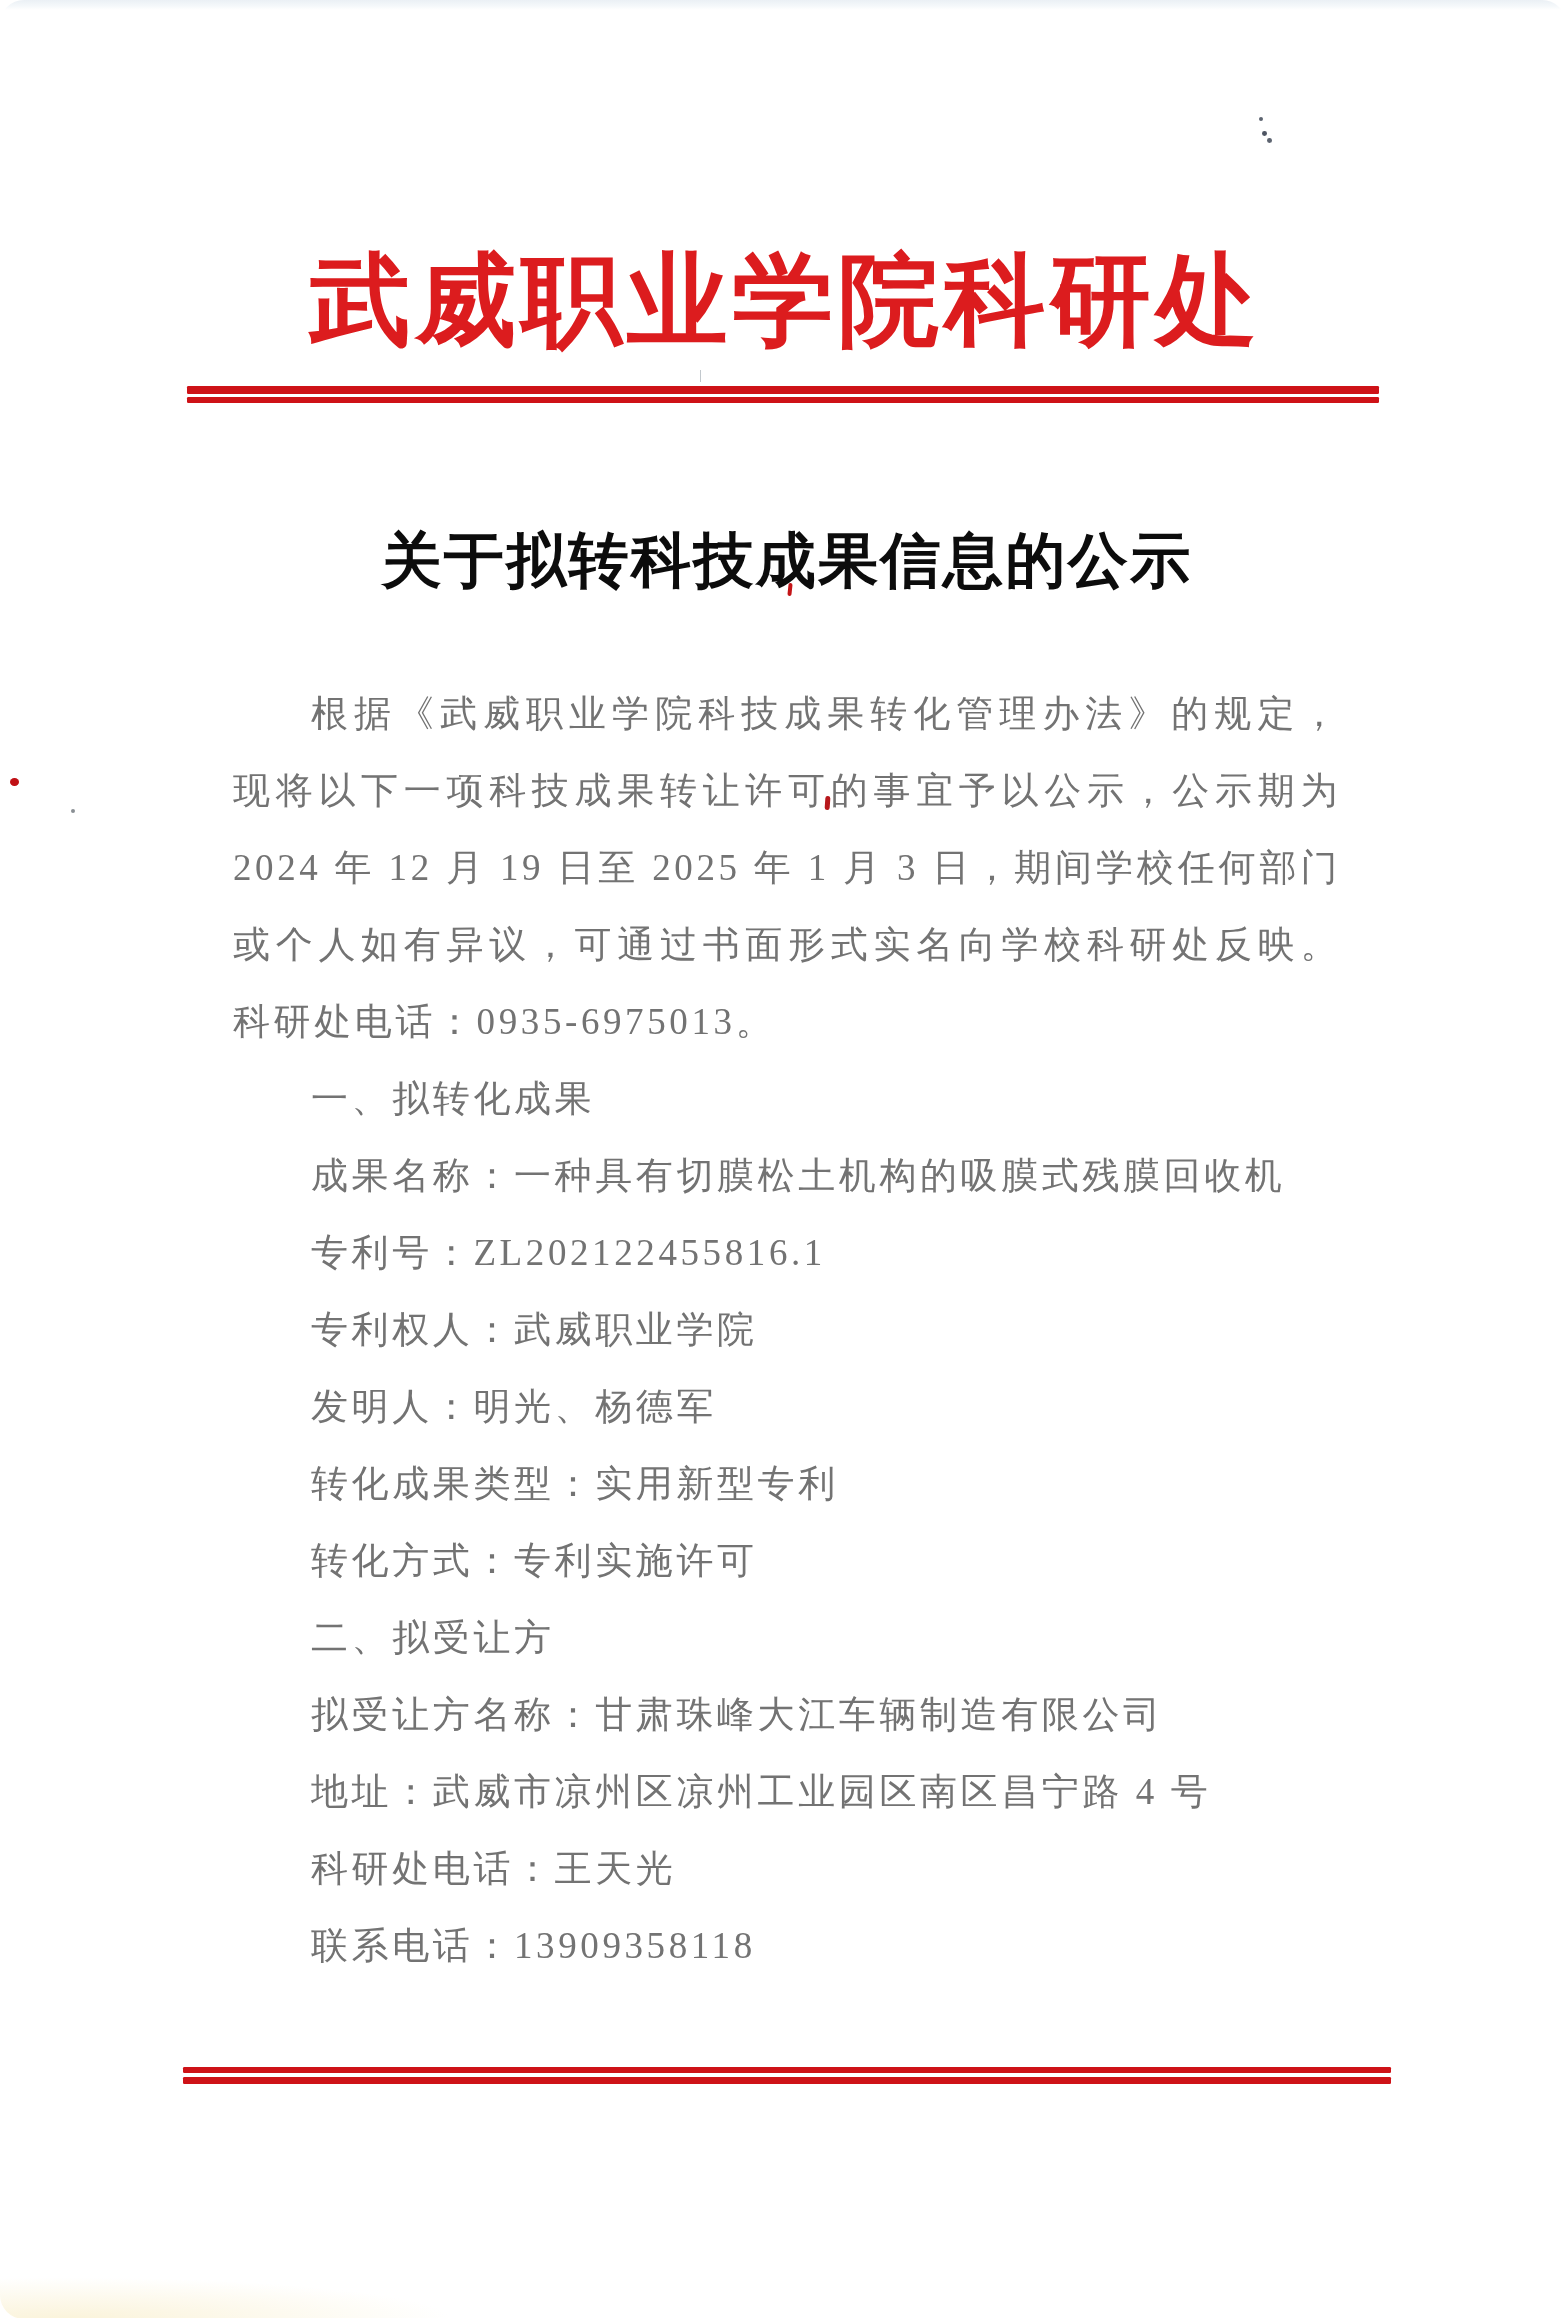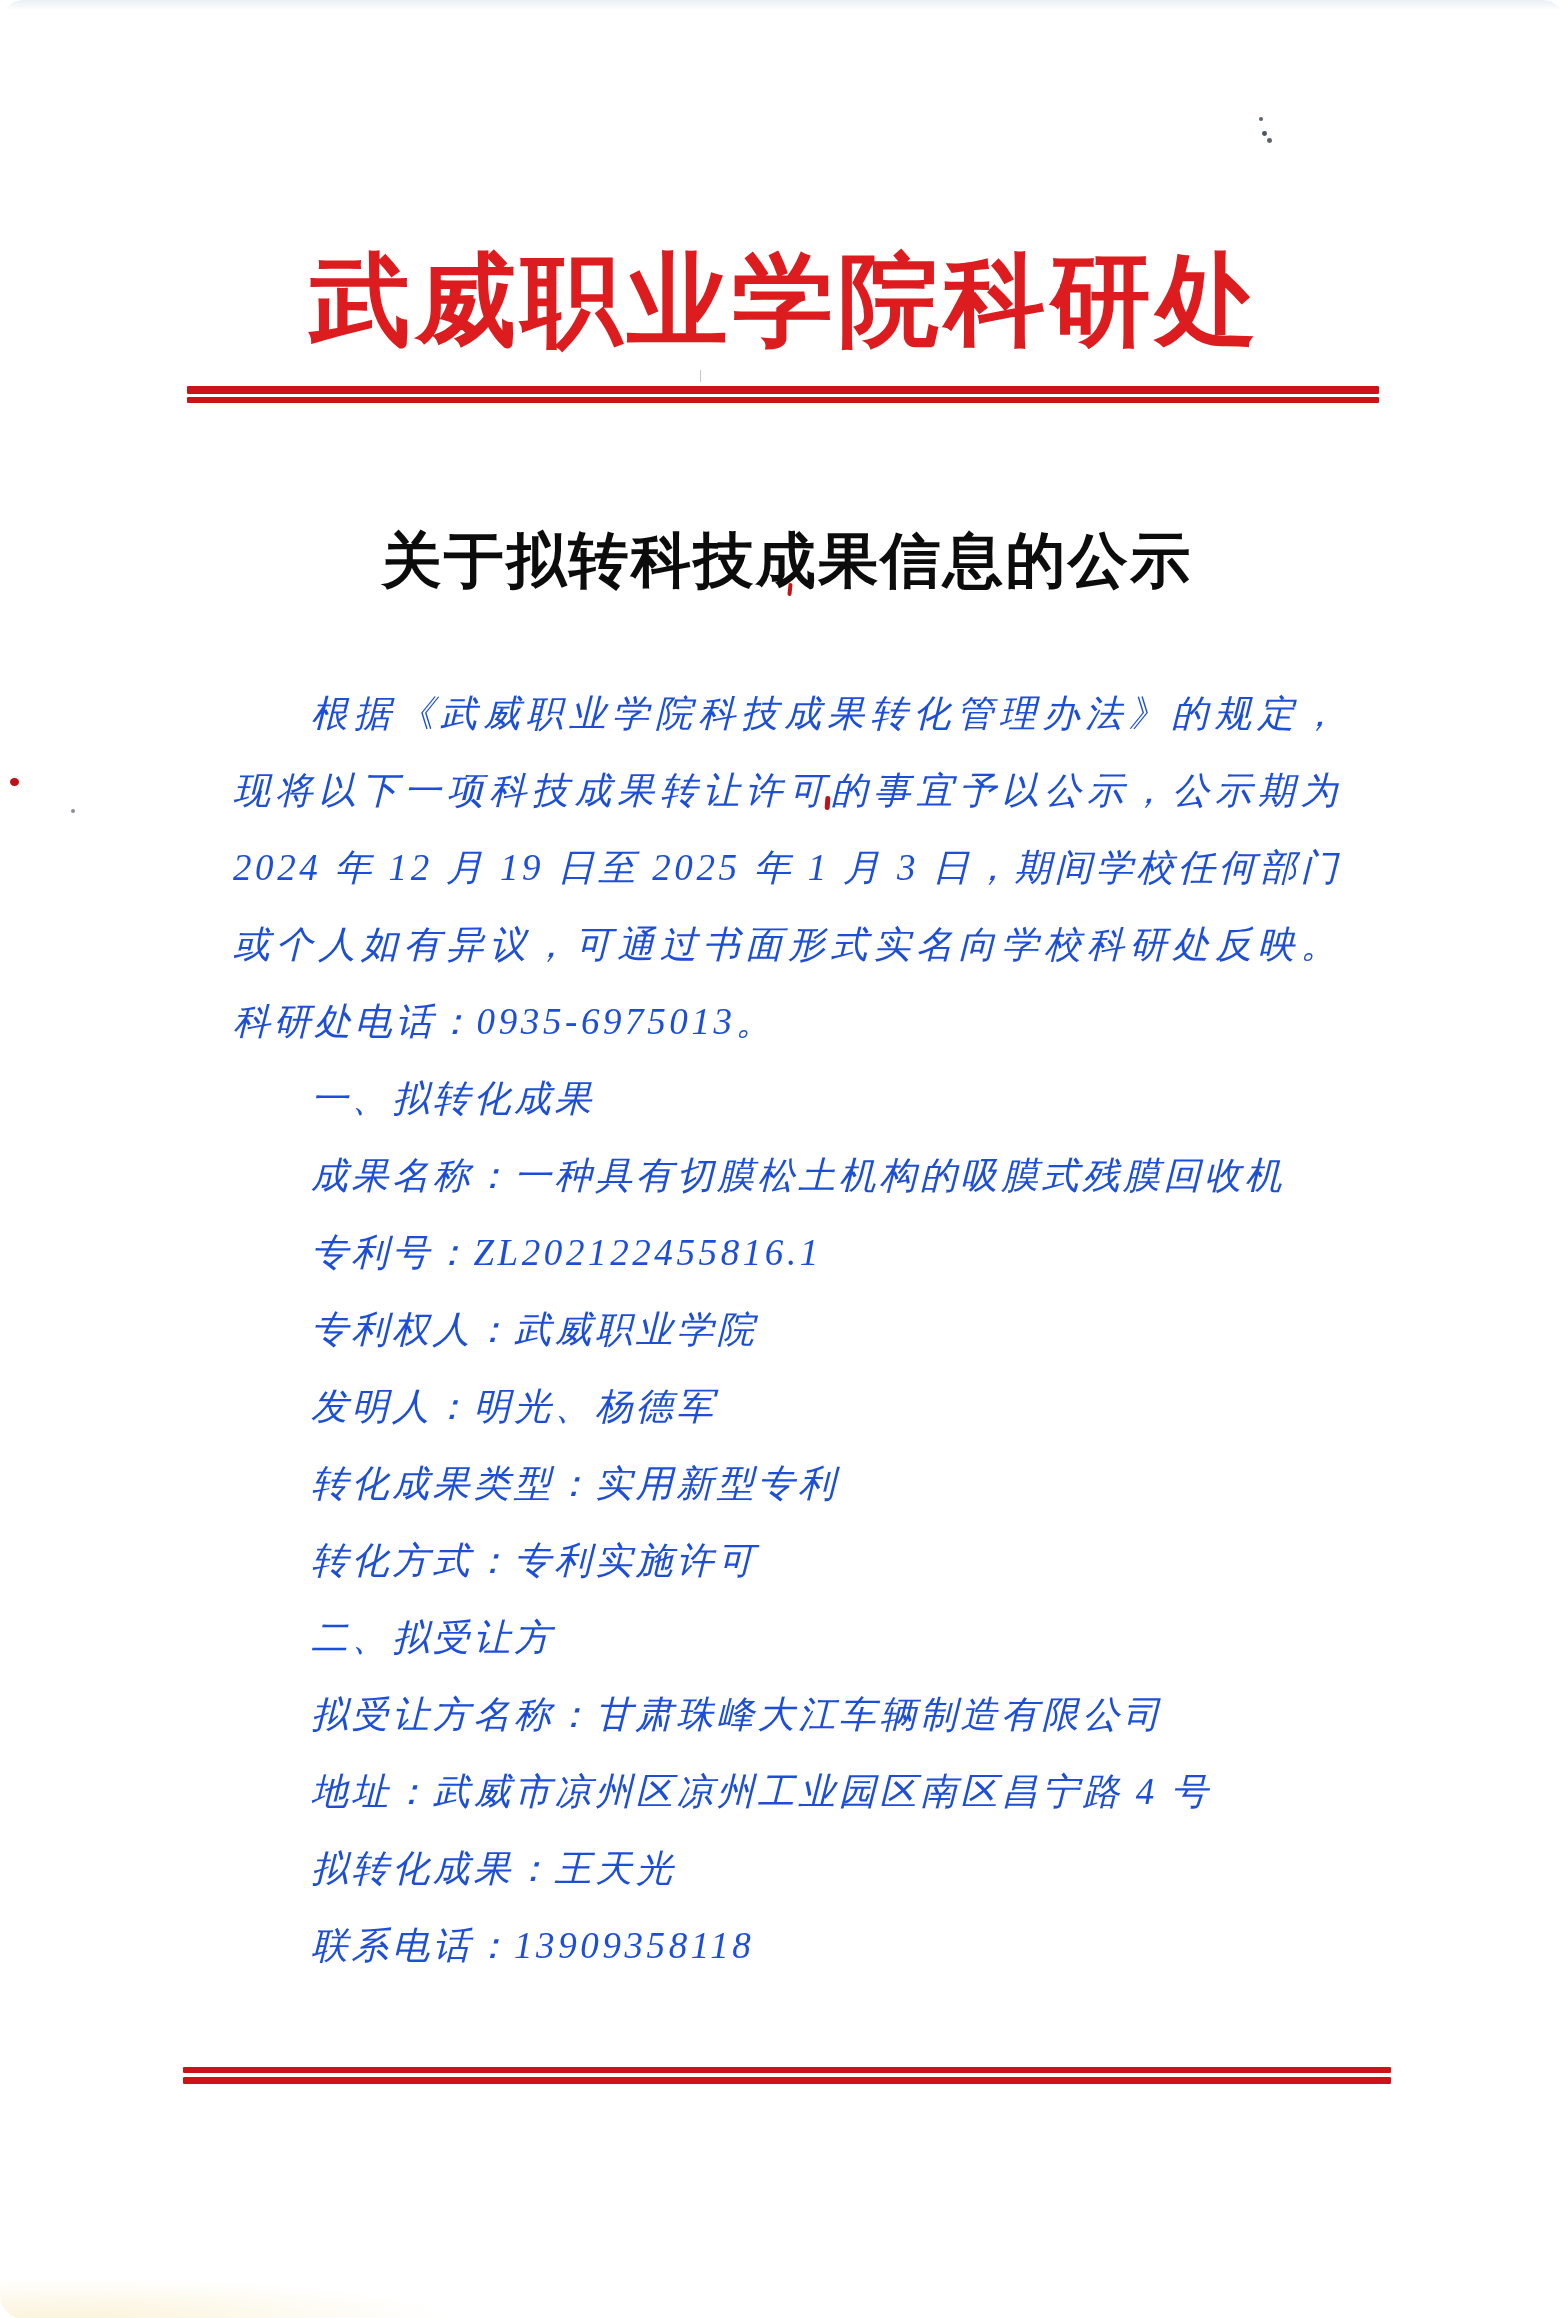--- a/index.html
+++ b/index.html
@@ -38,22 +38,21 @@
     text-align:center;
     font-size:60px;line-height:1.05;
     font-weight:900;
     letter-spacing:2.4px;
     color:#0c0c0c;
   }
   .body-text{
     position:absolute;top:675px;left:233px;width:1108px;
     font-size:37px;line-height:77px;
     letter-spacing:3.6px;
-    color:#1d4ed8;
-    font-style:italic;
+    color:#737373;
   }
   .line{height:77px;white-space:nowrap;}
   .line.fill{white-space:normal;text-align:justify;text-align-last:justify;}
   .line.indent{text-indent:78px;}
   .speck{position:absolute;}
   .smudge{
     position:absolute;left:0;bottom:0;width:456px;height:42px;
     background:radial-gradient(ellipse at 15% 100%, rgba(250,242,214,0.9), rgba(250,242,214,0) 70%);
   }
 </style>
@@ -83,21 +82,21 @@
     <div class="line indent">一、拟转化成果</div>
     <div class="line indent">成果名称：一种具有切膜松土机构的吸膜式残膜回收机</div>
     <div class="line indent">专利号：ZL202122455816.1</div>
     <div class="line indent">专利权人：武威职业学院</div>
     <div class="line indent">发明人：明光、杨德军</div>
     <div class="line indent">转化成果类型：实用新型专利</div>
     <div class="line indent">转化方式：专利实施许可</div>
     <div class="line indent">二、拟受让方</div>
     <div class="line indent">拟受让方名称：甘肃珠峰大江车辆制造有限公司</div>
     <div class="line indent">地址：武威市凉州区凉州工业园区南区昌宁路 4 号</div>
-    <div class="line indent">拟转化成果：王天光</div>
+    <div class="line indent">科研处电话：王天光</div>
     <div class="line indent">联系电话：13909358118</div>
   </div>
 
   <div class="rule footer-rule">
     <div class="rl rl-top"></div>
     <div class="rl rl-bottom"></div>
   </div>
 
   <div class="speck" style="left:788px;top:583px;width:4.2px;height:13px;background:#c41518;border-radius:2.4px;transform:rotate(6deg);"></div>
   <div class="speck" style="left:825px;top:796px;width:4.8px;height:14.4px;background:#b7181c;border-radius:2.4px;transform:rotate(4deg);"></div>

